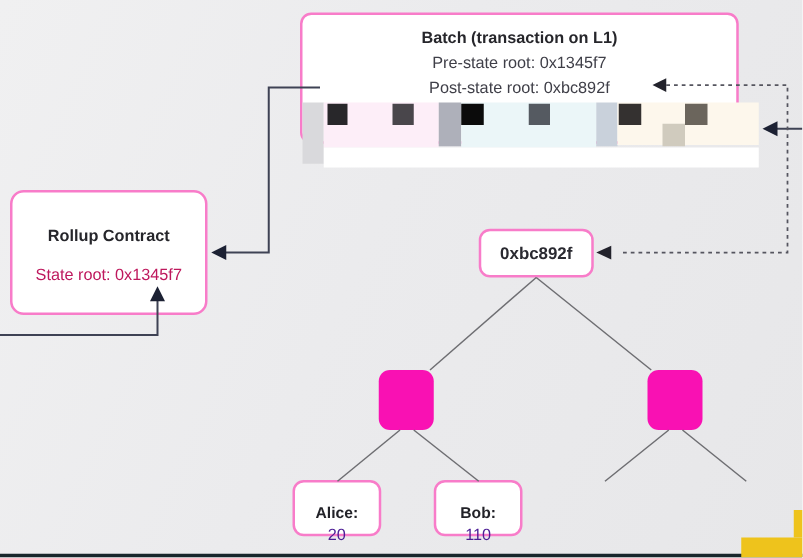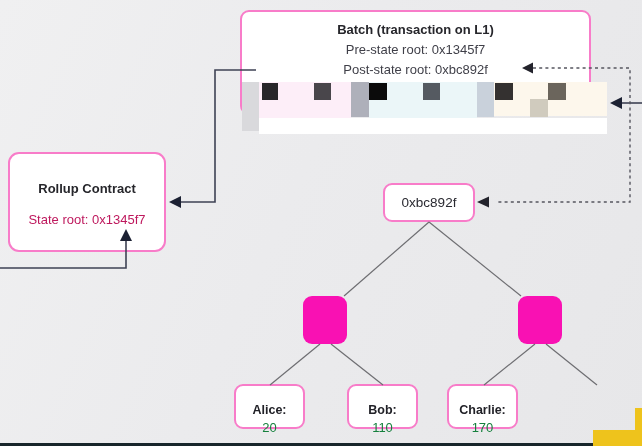--- a/index.html
+++ b/index.html
@@ -19,27 +19,27 @@
   .batch-line{font-size:13px;color:#3f3f48;line-height:19.5px;}
   
   .data-strip{left:242px;top:82px;width:365px;height:53px;z-index:6;}
   .strip-block{position:absolute;}
   
   .rollup-box{left:8px;top:152px;width:158px;height:100px;border-radius:11px;padding-top:25px;z-index:5;}
   .rollup-title{font-weight:700;font-size:13px;color:#26262b;line-height:19px;}
   .rollup-line{font-size:13px;color:#be185d;line-height:18px;margin-top:13px;}
   
   .root-node{left:383px;top:183px;width:92px;height:39px;display:flex;align-items:center;justify-content:center;
-    font-size:13.5px;color:#2a2a31;z-index:5;}
+    font-size:13.5px;color:#2a2a31;z-index:5;font-weight:bold;}
   .internal-node{width:44px;height:48px;background:#f911b3;border-radius:9px;z-index:5;}
   .internal-left{left:303px;top:296px;}
   .internal-right{left:518px;top:296px;}
   .leaf{width:71px;height:45px;top:384px;padding-top:16px;z-index:5;}
   .leaf-name{font-size:12.5px;font-weight:700;color:#222228;line-height:17px;}
-  .leaf-value{font-size:13px;color:#15803d;line-height:17px;}
+  .leaf-value{font-size:13px;color:#4c1d95;line-height:17px;}
   .leaf-alice{left:234px;} .leaf-bob{left:347px;} .leaf-charlie{left:447px;} .leaf-david{left:561px;}
   
   .connector-svg{left:0;top:0;z-index:20;pointer-events:none;}
   
   .bottom-bar{left:0;top:443px;width:642px;height:3px;background:#18262b;z-index:4;}
   .corner-yellow-a{left:593px;top:430px;width:49px;height:16px;background:#eec31c;z-index:7;}
   .corner-yellow-b{left:635px;top:408px;width:7px;height:22px;background:#eec31c;z-index:7;}
 </style>
 </head>
 <body>
@@ -82,24 +82,20 @@
   <div class="abs internal-node internal-right"></div>
 
   <div class="abs pinkbox leaf leaf-alice">
     <div class="leaf-name">Alice:</div>
     <div class="leaf-value">20</div>
   </div>
   <div class="abs pinkbox leaf leaf-bob">
     <div class="leaf-name">Bob:</div>
     <div class="leaf-value">110</div>
   </div>
-  <div class="abs pinkbox leaf leaf-charlie">
-    <div class="leaf-name">Charlie:</div>
-    <div class="leaf-value">170</div>
-  </div>
 
   <div class="abs bottom-bar"></div>
   <div class="abs corner-yellow-a"></div>
   <div class="abs corner-yellow-b"></div>
 
   <svg class="abs connector-svg" width="642" height="446" viewBox="0 0 642 446">
 
     <g stroke="#3e4254" stroke-width="1.6" fill="none">
       <path d="M256,70 H215 V202 H177"></path>
     </g>

